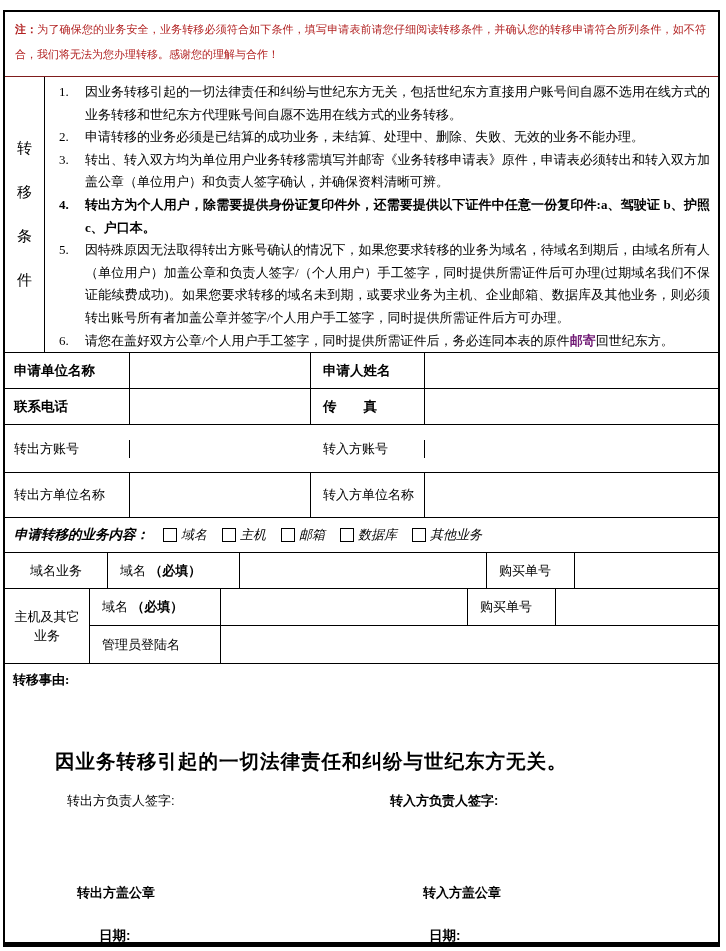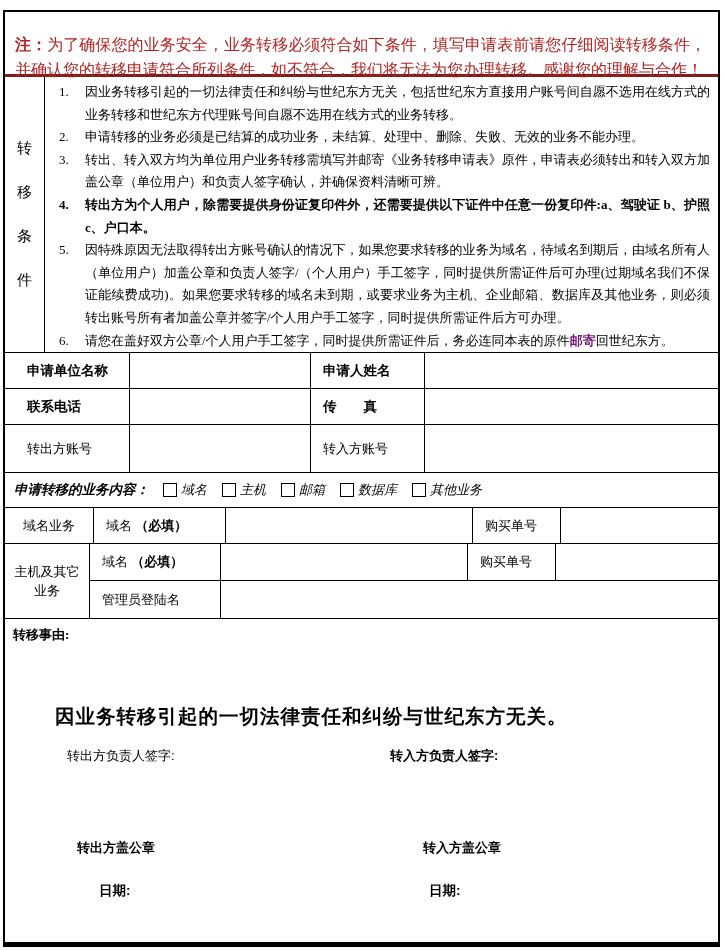--- a/index.html
+++ b/index.html
@@ -3,56 +3,56 @@
 <meta charset="utf-8">
 <style>
   html,body{margin:0;padding:0;background:#fff;}
   .page{position:relative;width:726px;height:951px;background:#ffffff;overflow:hidden;
         font-family:"Liberation Serif","DejaVu Serif",serif;color:#000;}
   .doc{position:absolute;left:3px;top:10px;width:717px;height:937px;box-sizing:border-box;
        border:2px solid #000;border-bottom-width:5px;display:flex;flex-direction:column;background:#fff;}
   .hei{font-family:"Liberation Sans","DejaVu Sans",sans-serif;}
 
   
-  .note{height:65px;box-sizing:border-box;border-bottom:3px solid #7f1d1d;
-        padding:20px 12px 0 10px;font-size:16px;line-height:25px;color:#b22222;text-align:justify;}
+  .note{height:65px;box-sizing:border-box;border-bottom:1px solid #7f1d1d;
+        padding:5px 12px 0 10px;font-size:11px;line-height:25px;color:#b22222;text-align:justify;}
   .note b{font-weight:bold;}
 
   
   .conds{height:276px;box-sizing:border-box;border-bottom:1px solid #000;display:flex;overflow:hidden;}
   .cond-side{width:40px;flex:none;box-sizing:border-box;border-right:1px solid #000;
              display:flex;flex-direction:column;align-items:center;justify-content:center;gap:25px;
              font-size:15px;}
   .cond-list{flex:1;padding:4px 6px 0 14px;font-size:13px;}
   .cond-item{display:flex;line-height:22.6px;}
   .cond-num{width:26px;flex:none;}
   .cond-txt{flex:1;text-align:justify;padding-right:2px;}
   .cond-item.bold{font-weight:bold;}
   .red-bold{color:#701a75;font-weight:bold;}
 
   
   .frow{display:flex;box-sizing:border-box;border-bottom:1px solid #000;}
   .c{box-sizing:border-box;border-right:1px solid #000;display:flex;align-items:center;}
   .c.last{border-right:none;font-style:italic;}
-  .lab1{width:125px;padding-left:22px;}
+  .lab1{width:125px;padding-left:9px;}
   .val1{width:181px;}
   .lab2{width:114px;padding-left:12px;}
   .val2{flex:1;}
   .boldrow{font-size:13.5px;font-weight:bold;}
   .plainrow{font-size:13px;}
-  .h36{height:36px;} .h48{height:48px;} .h45{height:45px;} .h35{height:35px;} .h37{height:37px;}
+  .h36{height:36px;} .h48{height:48px;align-items:center;} .h45{height:45px;} .h35{height:35px;} .h37{height:37px;}
 
   
   .svc{padding-left:9px;font-size:13px;}
   .svc .svc-label{font-weight:bold;font-size:13.5px;margin-right:14px;}
   .opt{margin-right:15px;display:inline-flex;align-items:center;}
   .cb{display:inline-block;width:12px;height:12px;border:1px solid #000;margin-right:4px;background:#fff;}
 
   
-  .b1{width:89px;justify-content:center;text-align:center;padding:0 5px;}
+  .b1{width:103px;justify-content:center;text-align:center;padding:0 5px;}
   .b2{width:132px;padding-left:12px;}
   .b3{width:247px;}
   .b4{width:88px;padding-left:12px;}
   .b5{flex:1;}
   .group2{display:flex;box-sizing:border-box;border-bottom:1px solid #000;}
   .group2 .side{width:85px;flex:none;box-sizing:border-box;border-right:1px solid #000;
                 display:flex;align-items:center;justify-content:center;text-align:center;
                 padding:0 6px;font-size:13px;line-height:19px;}
   .group2 .rows{flex:1;display:flex;flex-direction:column;}
   .group2 .rows .frow{border-bottom:none;}
@@ -129,20 +129,26 @@
       <div class="c val1"></div>
       <div class="c lab2">传　　真</div>
       <div class="c val2 last"></div>
     </div>
     <div class="frow h48 plainrow">
       <div class="c lab1">转出方账号</div>
       <div class="c val1"></div>
       <div class="c lab2">转入方账号</div>
       <div class="c val2 last"></div>
     </div>
+    <div class="frow h45 plainrow">
+      <div class="c lab1">转出方单位名称</div>
+      <div class="c val1"></div>
+      <div class="c lab2">转入方单位名称</div>
+      <div class="c val2 last"></div>
+    </div>
 
     <div class="frow h35">
       <div class="c last svc" style="flex:1">
         <span class="svc-label hei">申请转移的业务内容：</span>
         <span class="opt">
             <span class="cb"></span>
             <span>域名</span>
           </span>
         <span class="opt">
             <span class="cb"></span>

